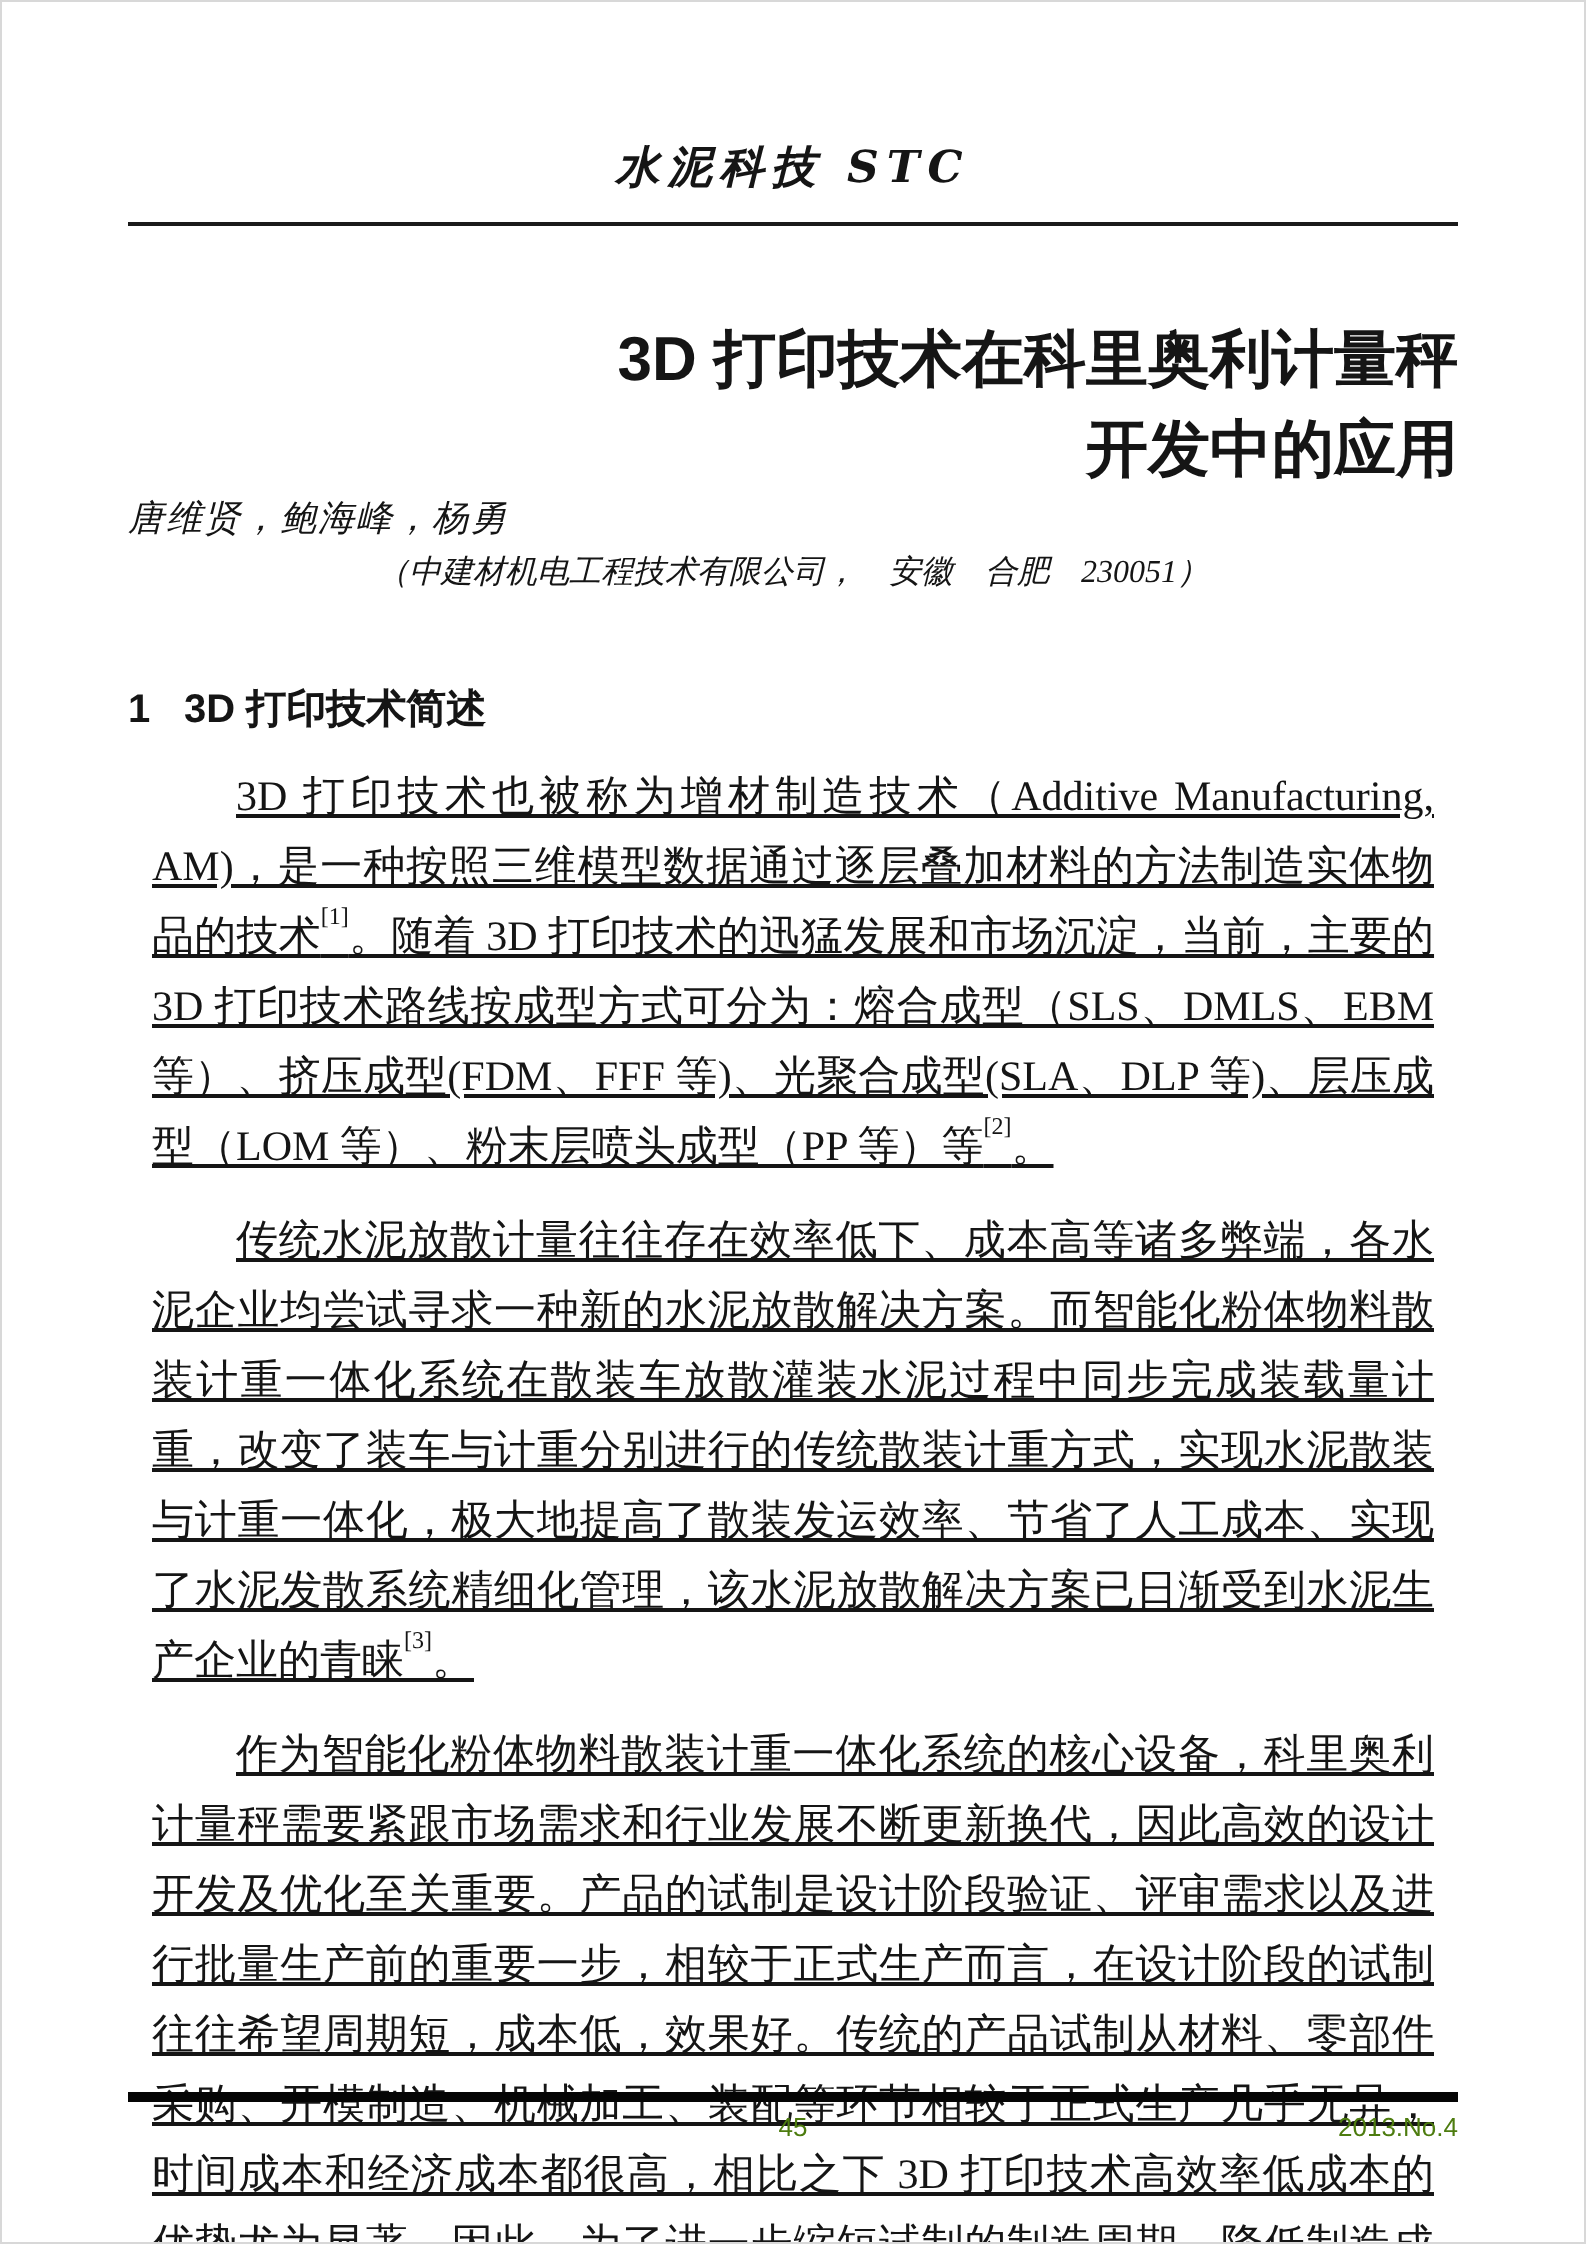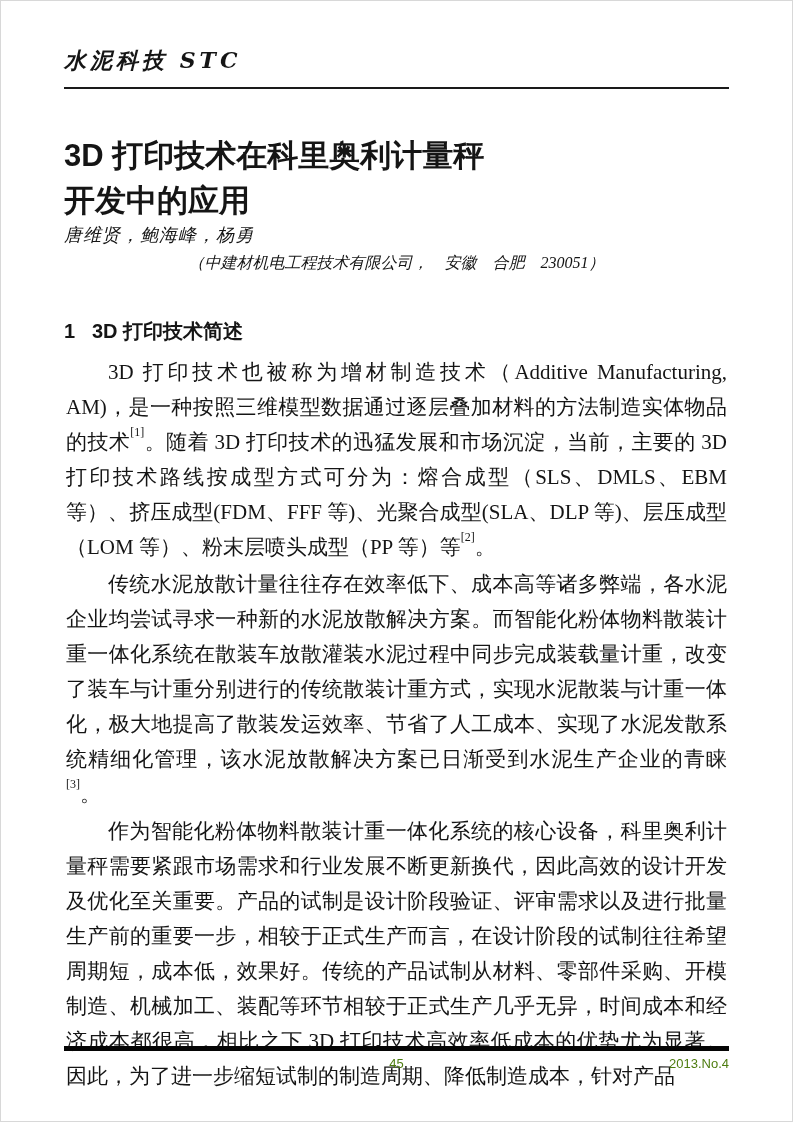--- a/index.html
+++ b/index.html
@@ -6,30 +6,30 @@
   .page {
     width: 793px; height: 1122px;
     position: relative; box-sizing: border-box;
     background: #ffffff;
     border: 1px solid #d8d8d8;
     padding: 0 63px;
     overflow: hidden;
     color: #151515;
     font-family: "Liberation Serif", "DejaVu Serif", serif;
   }
-  .journal-header { padding-top: 46px; }
+  .journal-header { padding-top: 70px; text-align: center; }
   .journal-name {
     font-size: 22px; line-height: 26px;
     font-weight: bold; font-style: italic;
     letter-spacing: 4px;
     font-family: "DejaVu Serif", "Liberation Serif", serif;
   }
   .header-rule { margin-top: 14px; height: 2px; background: #1a1a1a; }
   .article-title {
-    margin: 44px 0 0; text-align: left;
+    margin: 44px 0 0; text-align: right;
     font-family: "Liberation Sans", "DejaVu Sans", sans-serif;
     font-size: 31px; font-weight: bold; line-height: 45px;
   }
   .title-line { display: block; }
   .authors {
     text-align: left;
     font-style: italic; font-size: 18px; line-height: 24px;
     letter-spacing: 1px;
   }
   .affiliation {
@@ -37,24 +37,25 @@
     font-style: italic; font-size: 16px; line-height: 28px;
   }
   .section-heading {
     margin: 40px 0 10px;
     font-family: "Liberation Sans", "DejaVu Sans", sans-serif;
     font-size: 20px; font-weight: bold; line-height: 28px;
   }
   .section-heading.second { margin-top: 12px; }
   .sec-num { display: inline-block; min-width: 28px; }
   .para {
-    margin: 2px;
+    margin: 12px;
     font-size: 21px; line-height: 35px;
     text-align: justify;
     text-indent: 2em;
+    text-decoration: underline;
   }
   .para sup {
     font-size: 12px; line-height: 0;
     position: relative; top: -0.45em;
   }
   .footer-bar {
     position: absolute; left: 63px; right: 63px; top: 1045px;
     height: 5px; background: #050505;
   }
   .footer-row {

